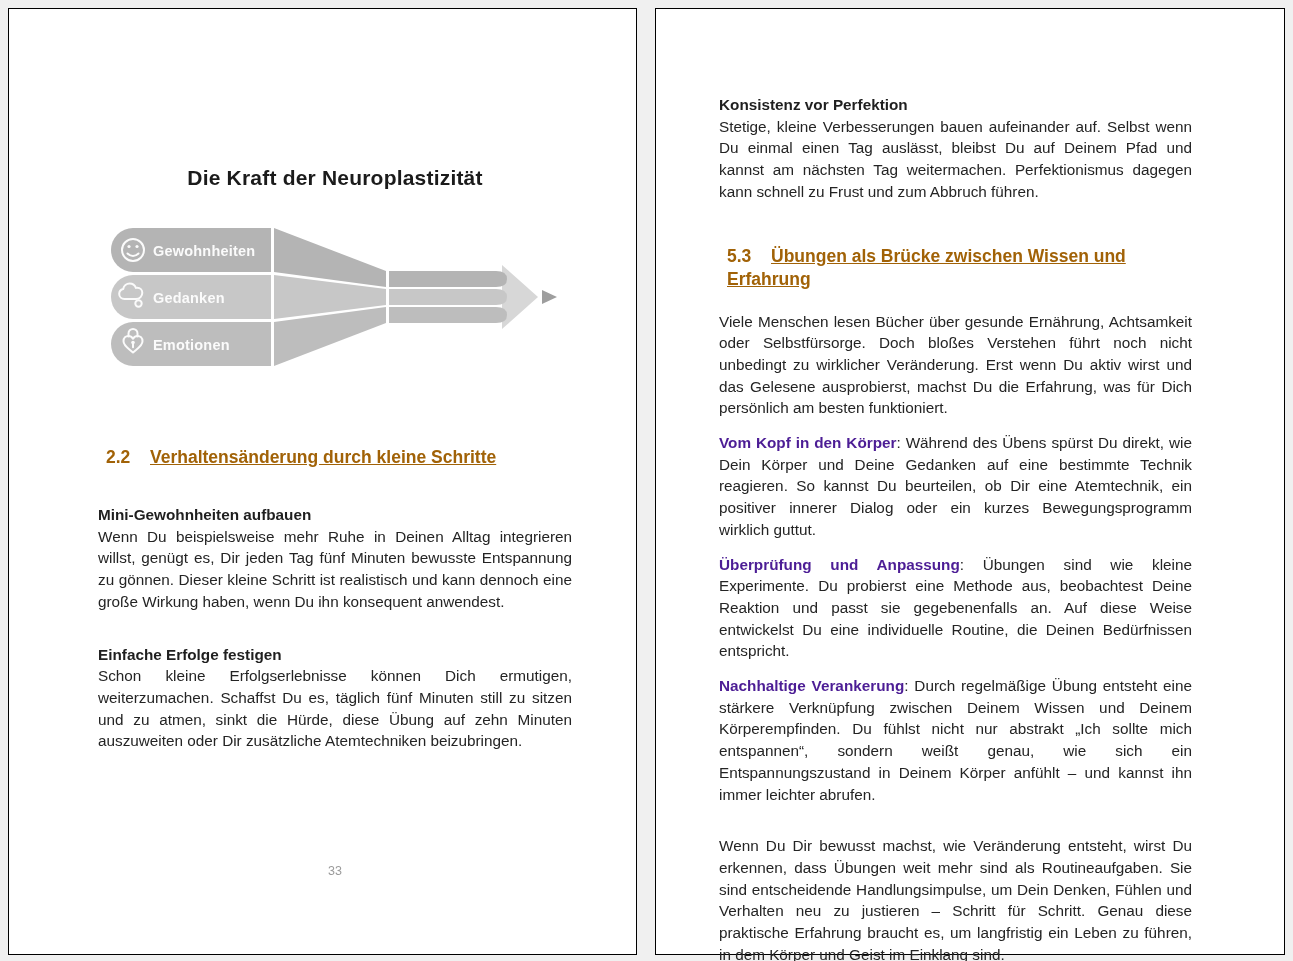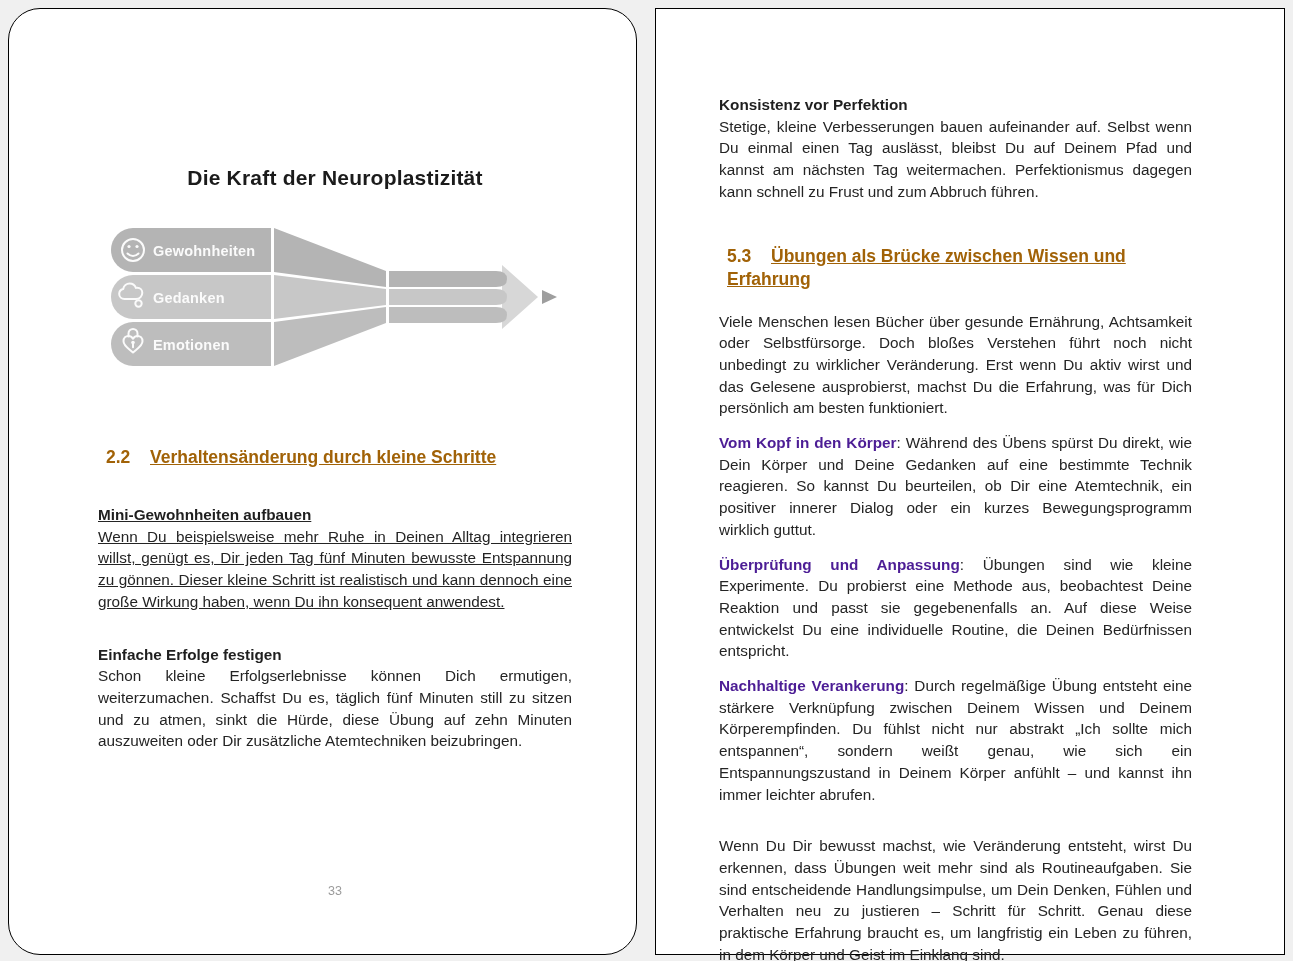--- a/index.html
+++ b/index.html
@@ -15,21 +15,21 @@
     background: #f0f0f0;
     overflow: hidden;
   }
   .page {
     position: absolute;
     top: 8px;
     height: 947px;
     background: #ffffff;
     border: 1px solid #000000;
   }
-  .page-left  { left: 8px;   width: 629px; padding: 0 64px 5px 89px; border-radius: 32px; }
+  .page-left  { left: 8px;   width: 629px; padding: 0 64px 5px 89px; }
   .page-right { left: 655px; width: 630px; padding: 0 92px 0 63px; }
 
   .fig-title {
     margin: 155px 0 0 0;
     text-align: center;
     font-size: 21px;
     line-height: 27px;
     font-weight: bold;
     color: #1b1b1b;
     letter-spacing: 0.2px;
@@ -62,29 +62,29 @@
     line-height: 21.7px;
     color: #242424;
     text-align: justify;
     hyphens: auto;
     -webkit-hyphens: auto;
   }
   .block-lead { display: block; font-weight: bold; color: #1f1f1f; }
   .lead-inline { font-weight: bold; color: #4c1d95; }
 
   .page-left .intro { margin-top: 0; }
-  .sub-1 { margin-top: 35px; text-decoration: underline; }
+  .sub-1 { margin-top: 35px; }
   .sub-2 { margin-top: 31px; }
   .first-block { margin-top: 85px; }
   .runin { margin-top: 13px; }
   .closing { margin-top: 30px; }
 
   .page-number {
     position: absolute;
-    bottom: 56px;
+    bottom: 76px;
     text-align: center;
     font-size: 12.5px;
     color: #9b9b9b;
   }
   .page-left  .page-number { left: 89px; width: 474px; }
   .page-right .page-number { left: 63px; width: 475px; }
 </style>
 </head>
 <body>
 

